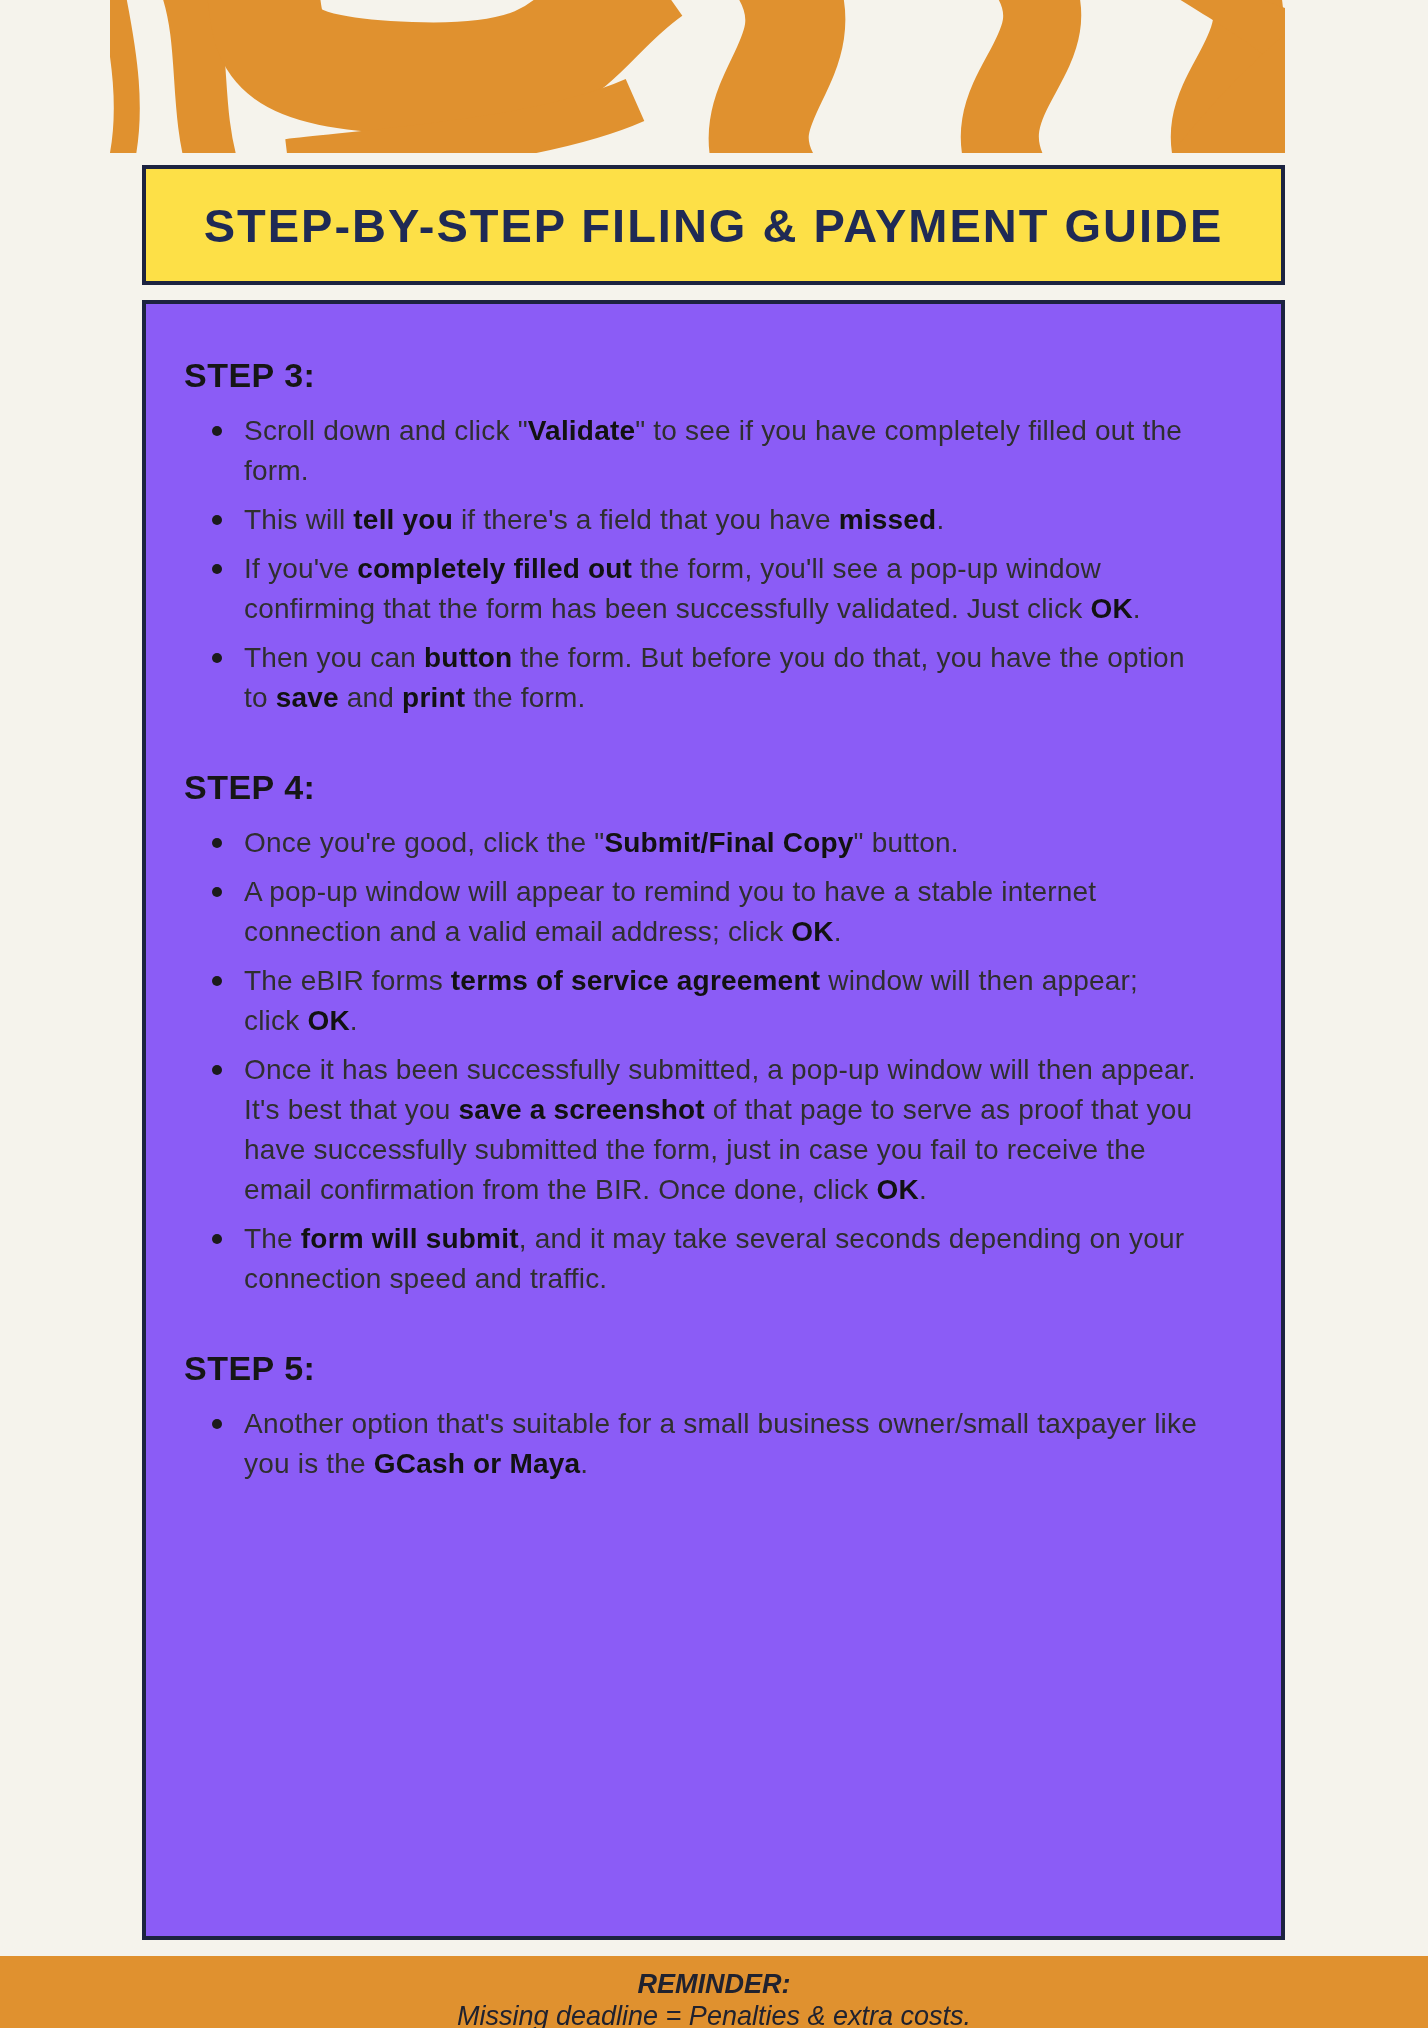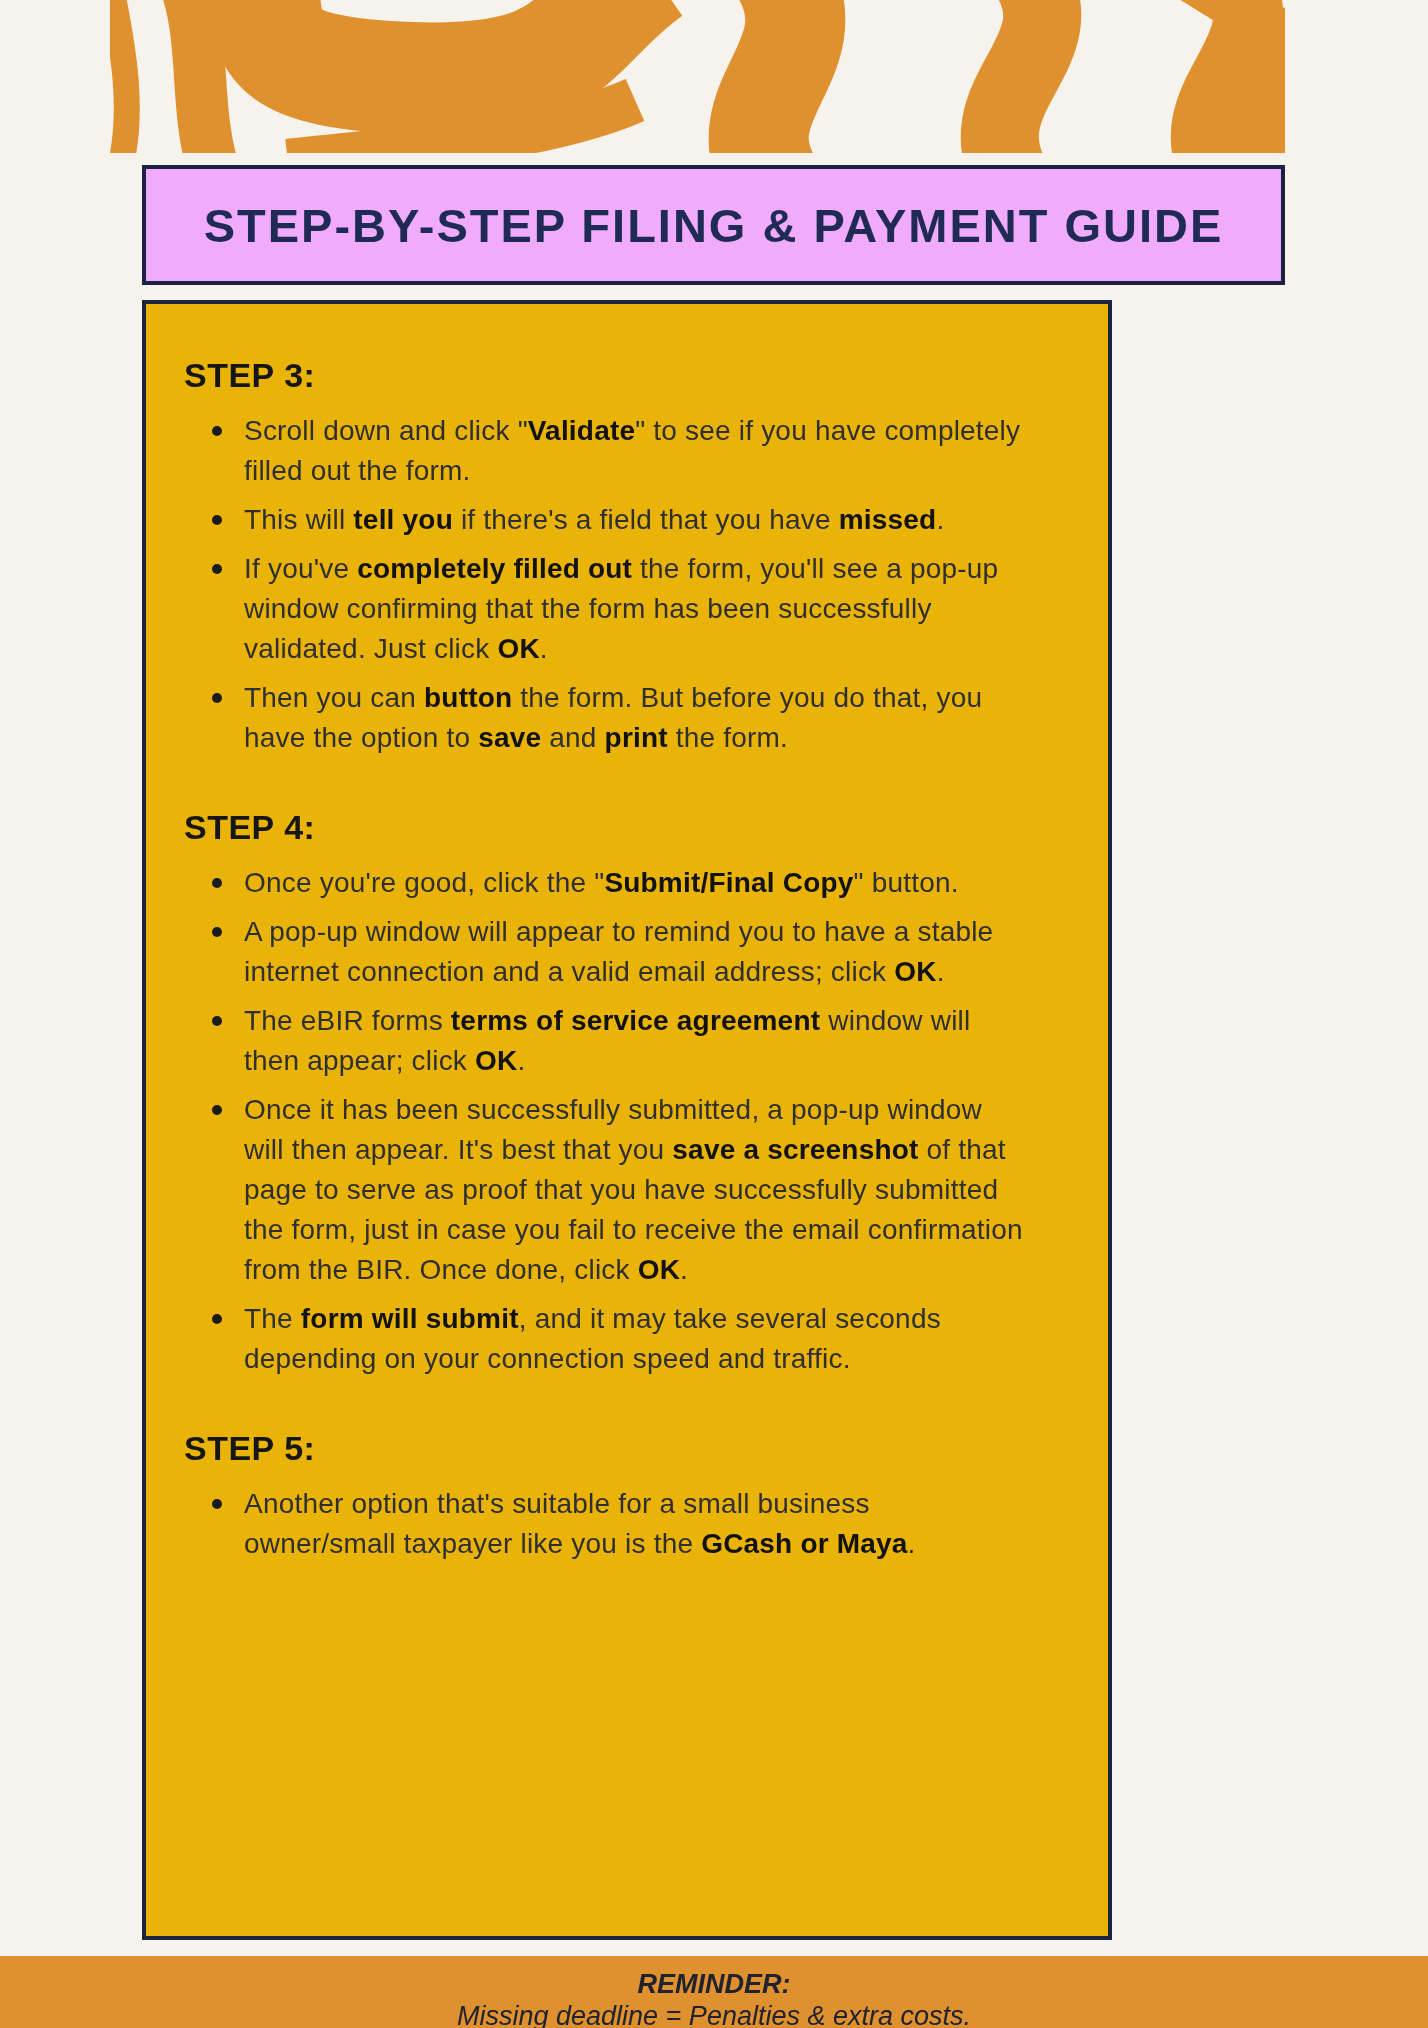--- a/index.html
+++ b/index.html
@@ -10,31 +10,31 @@
   }
   .page{
     position:relative;width:1428px;height:2028px;
     background:#F5F3EC;overflow:hidden;
   }
   
   .banner{position:absolute;left:110px;top:0;width:1175px;height:153px;}
   
   .title-box{
     position:absolute;left:142px;top:165px;width:1143px;height:120px;
-    box-sizing:border-box;background:#f0abfc;border:4px solid #1C2340;
+    box-sizing:border-box;background:#fde047;border:4px solid #1C2340;
     display:flex;align-items:center;justify-content:center;
   }
   .title-box h1{
     margin:0;font-size:47px;font-weight:800;letter-spacing:2px;
     color:#1F2A55;text-transform:uppercase;white-space:nowrap;
   }
   
   .content-box{
-    position:absolute;left:142px;top:300px;width:970px;height:1640px;
-    box-sizing:border-box;background:#eab308;border:4px solid #1C2340;
+    position:absolute;left:142px;top:300px;width:1143px;height:1640px;
+    box-sizing:border-box;background:#8b5cf6;border:4px solid #1C2340;
     padding:52px 80px 0 38px;overflow:hidden;
   }
   .step-section{margin:0 0 50px 0;}
   .step-heading{
     margin:0 0 16px 0;font-size:34px;font-weight:700;color:#161616;
     letter-spacing:0.5px;
   }
   ul.bullets{list-style:none;margin:0 0 0 28px;padding:0;}
   ul.bullets li{
     display:flex;align-items:flex-start;

